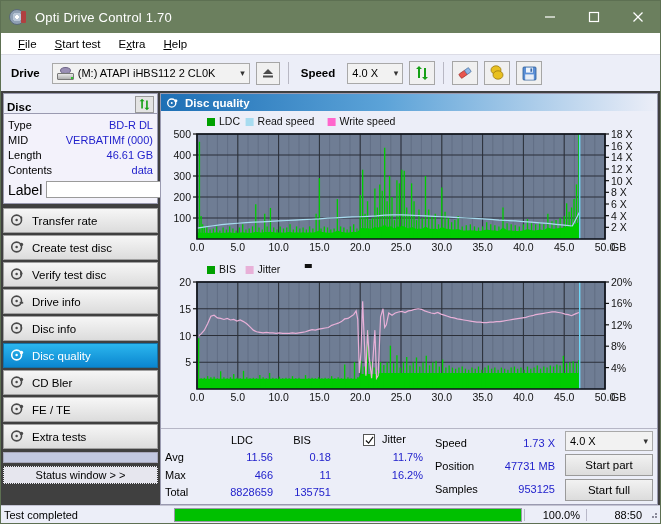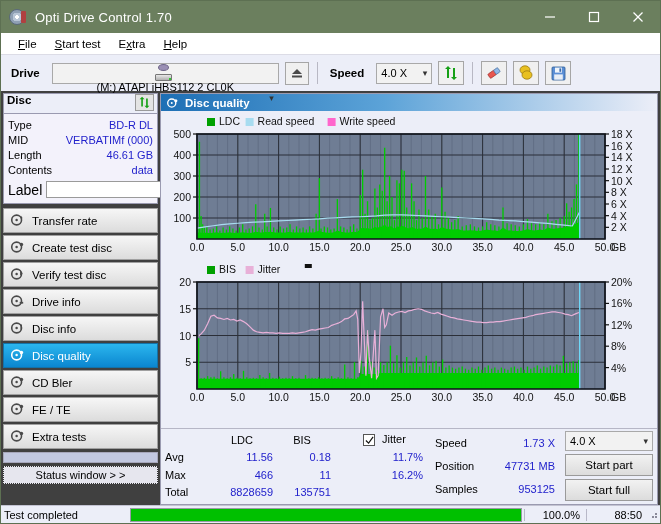--- a/index.html
+++ b/index.html
@@ -57,40 +57,40 @@
     height:36px; background:#eceef8; display:flex; align-items:center;
     padding:0 6px; flex:0 0 36px; gap:6px;
   }
   .tb-label { font-weight:bold; font-size:11.5px; color:#000; padding:0 6px 0 4px;}
   .combo {
     height:21px; background:#f2f2f2; border:1px solid #a9a9a9;
     display:flex; align-items:center; font-size:11px; color:#000;
     position:relative; padding:0 4px;
   }
   .combo .arrow { margin-left:auto; padding-left:6px; color:#333; font-size:9px;}
-  .drive-combo { width:227px;flex-direction:column; }
+  .drive-combo { width:198px; }
   .drive-combo .dicon {
     width:17px;height:13px;margin-right:4px; position:relative; flex:0 0 17px;
   }
   .drive-combo .dicon .body{position:absolute;left:0;bottom:0;width:17px;height:7px;background:linear-gradient(#e8e8e8,#b0b0b0);border:1px solid #777;border-radius:1px;}
   .drive-combo .dicon .top{position:absolute;left:3px;top:0;width:11px;height:7px;border-radius:50%;background:#9a8fb5;border:1px solid #6d6488;}
   .drive-combo .dicon .led{position:absolute;right:1px;bottom:1px;width:2px;height:2px;background:#2fc22f;}
   .speed-combo { width:56px; }
   .tbbtn {
     width:26px;height:24px;background:#f0f0f0;border:1px solid #a6a6a6;
     display:flex;align-items:center;justify-content:center;
   }
   .ejectbtn { width:24px;height:23px; }
   .sep { width:1px;height:22px;background:#b8b8c4;margin:0 2px; }
   
   .body-area { flex:1; display:flex; min-height:0; }
   
   .sidebar { width:159px; flex:0 0 159px; display:flex;flex-direction:column; padding:2px 2px 0 2px;}
   .panel-head {
-    height:20px; background:#eceef8; display:flex;align-items:flex-start;
+    height:20px; background:#eceef8; display:flex;align-items:flex-end;
     border:1px solid #9a9ab0; border-bottom:none; padding:0 3px;
   }
   .panel-head .t { font-weight:bold;font-size:11.5px; }
   .panel-head .btn {
     margin-left:auto;width:19px;height:17px;background:#e4e4e4;border:1px solid #9a9a9a;
     display:flex;align-items:center;justify-content:center;
   }
   .disc-panel {
     border:1px solid #9a9ab0; background:#f3f2fb; padding:3px 4px 4px 4px;
   }
@@ -152,21 +152,21 @@
   .btn-std {
     background:linear-gradient(#f2f2f2,#dcdcdc); border:1px solid #9a9a9a;
     font-size:11.5px; height:22px; display:flex;align-items:center;justify-content:center;
     color:#000;
   }
   
   .statusbar {
     height:18px; flex:0 0 18px; display:flex; align-items:center;
     background:#eceef8; border-top:1px solid #c3c3d2;
   }
-  .sb-text { width:129px; padding-left:3px; font-size:11px;}
+  .sb-text { width:173px; padding-left:3px; font-size:11px;}
   .sb-prog { flex:1; height:14px; border:1px solid #9a9aa8; background:#fff; position:relative; margin-right:2px;}
   .sb-prog .fill { position:absolute;left:0;top:0;bottom:0;background:#00c000;}
   .sb-cell { width:62px; border-left:1px solid #b8b8c8; text-align:right; padding-right:6px;font-size:11px;}
   .sb-grip { width:12px; }
 </style>
 </head>
 <body>
 
 <div class="window">
 

